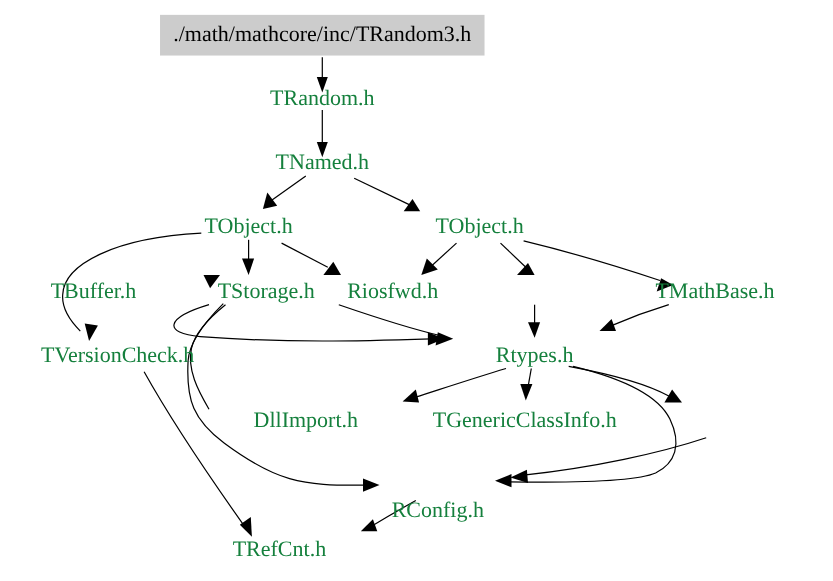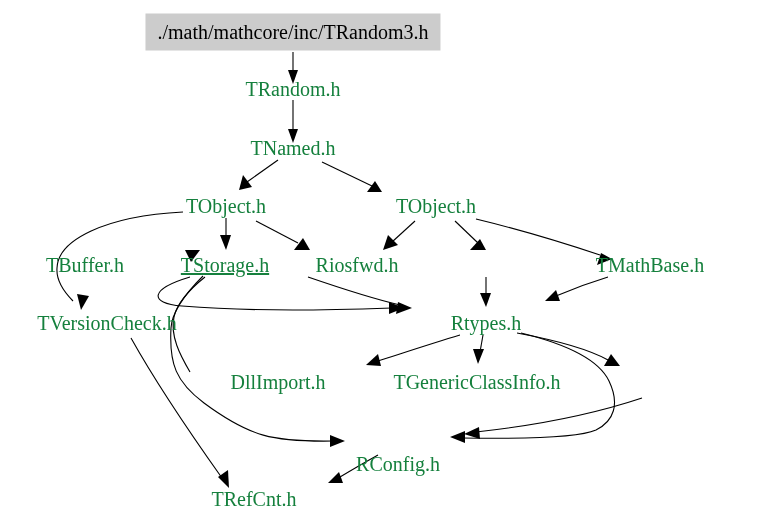--- a/index.html
+++ b/index.html
@@ -104,21 +104,21 @@
       </g>
   </svg>
 
   <div id="node-layer">
       <div class="node root-node" style="left: 293px; top: 32px; color: rgb(0, 0, 0);">./math/mathcore/inc/TRandom3.h</div>
       <div class="node" style="left: 293px; top: 89px;">TRandom.h</div>
       <div class="node" style="left: 293px; top: 148px;">TNamed.h</div>
       <div class="node" style="left: 226px; top: 206px;">TObject.h</div>
       <div class="node" style="left: 436px; top: 206px;">TObject.h</div>
       <div class="node" style="left: 85px; top: 265px;">TBuffer.h</div>
-      <div class="node" style="left: 225px; top: 265px; text-decoration: underline;">TStorage.h</div>
+      <div class="node" style="left: 242px; top: 265px;">TStorage.h</div>
       <div class="node" style="left: 357px; top: 265px;">Riosfwd.h</div>
       <div class="node" style="left: 650px; top: 265px;">TMathBase.h</div>
       <div class="node" style="left: 107px; top: 323px;">TVersionCheck.h</div>
       <div class="node" style="left: 486px; top: 323px; text-align: center;">Rtypes.h</div>
       <div class="node" style="left: 477px; top: 382px;">TGenericClassInfo.h</div>
       <div class="node" style="left: 278px; top: 382px;">DllImport.h</div>
       <div class="node" style="left: 398px; top: 440px; margin-top: 24px;">RConfig.h</div>
       <div class="node" style="left: 254px; top: 499px;">TRefCnt.h</div>
     </div>
 

